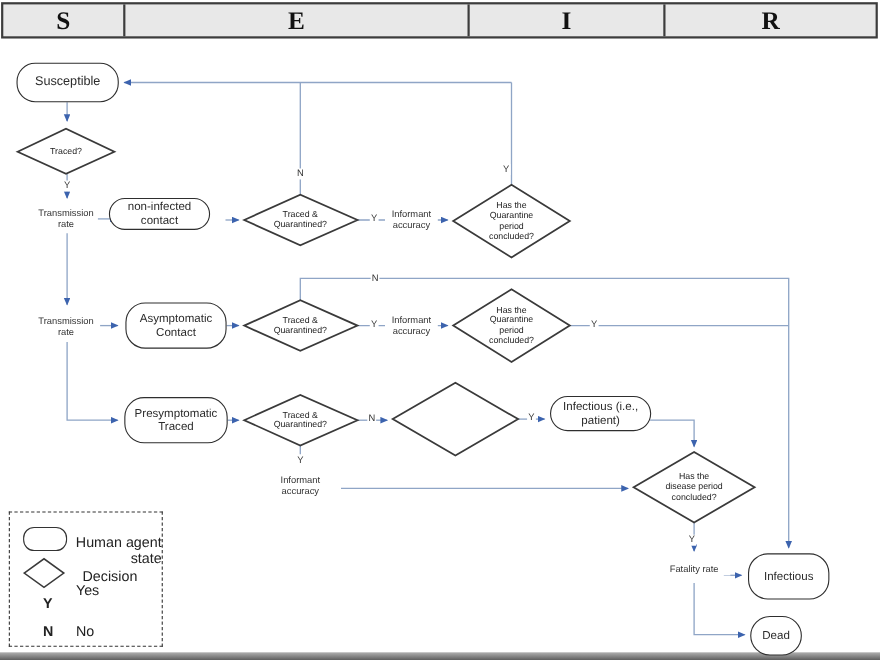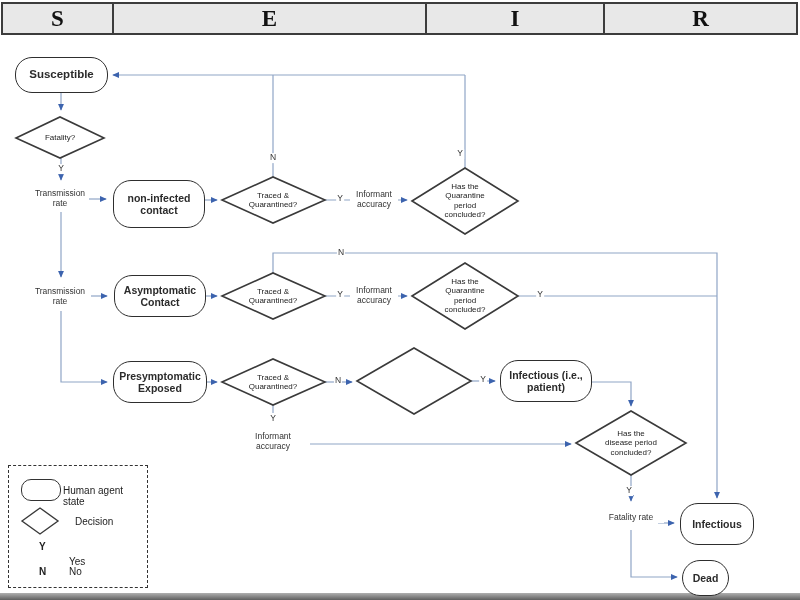--- a/index.html
+++ b/index.html
@@ -10,33 +10,33 @@
          border:2px solid #3c3c3c;box-sizing:border-box;background:#e8e8e8;}
   .lane{display:flex;align-items:center;justify-content:center;box-sizing:border-box;
         border-right:2px solid #3c3c3c;
         font-family:"Liberation Serif","DejaVu Serif",serif;font-weight:bold;font-size:23px;color:#111;}
   .lane:last-child{border-right:none;}
   
   #wires{position:absolute;left:0;top:0;z-index:1;}
   
   .node{position:absolute;z-index:2;background:#fff;border:1.7px solid #2e2e2e;border-radius:18px;
         display:flex;align-items:center;justify-content:center;text-align:center;
-        font-weight:bold;font-size:10.5px;line-height:1.18;box-sizing:border-box;padding:1px 3px;}
+        font-weight:normal;font-size:10.5px;line-height:1.18;box-sizing:border-box;padding:1px 3px;}
   
   .dtext{position:absolute;z-index:2;transform:translate(-50%,-50%);text-align:center;
          font-size:8px;line-height:1.18;color:#222;}
   
   .elabel{position:absolute;z-index:3;transform:translate(-50%,-50%);text-align:center;
           font-size:8.5px;line-height:1.15;color:#333;background:#fff;padding:0 1px;}
   
   #legend{position:absolute;left:8px;top:465px;width:140px;height:123px;z-index:2;
           border:1.5px dashed #333;box-sizing:border-box;}
   #legend .pill{position:absolute;left:12px;top:13px;width:38px;height:20px;
                 border:1.5px solid #333;border-radius:10px;background:#fff;}
-  .ltext{position:absolute;font-size:10px;color:#222;}
+  .ltext{position:absolute;font-size:13px;color:#222;text-align:right;}
   #bottombar{position:absolute;left:0;top:593px;width:800px;height:7px;z-index:0;
              background:linear-gradient(#b0b0b0,#5f5f5f);}
 </style>
 </head>
 <body>
 
 <div id="stage">
 
   <div id="lanes">
     <div class="lane" style="width:111px">
@@ -94,40 +94,40 @@
       <polygon points="412,296 465,263 518,296 465,329"></polygon>
       <polygon points="357,381 414,348 471,381 414,414"></polygon>
       <polygon points="576,443 631,411 686,443 631,475"></polygon>
       <polygon points="22,521 40,508 58,521 40,534" stroke-width="1.4"></polygon>
     </g>
   </svg>
 
   <div class="node" style="left:15px;top:57px;width:93px;height:36px;border-radius:17px;font-size:11.5px">
     <span>Susceptible</span>
   </div>
-  <div class="node" style="left:113px;top:180px;width:92px;height:48px">
+  <div class="node" style="left:99px;top:180px;width:92px;height:29px">
     <span>non-infected contact</span>
   </div>
   <div class="node" style="left:114px;top:275px;width:92px;height:42px">
     <span>Asymptomatic Contact</span>
   </div>
   <div class="node" style="left:113px;top:361px;width:94px;height:42px">
-    <span>Presymptomatic Exposed</span>
+    <span>Presymptomatic Traced</span>
   </div>
-  <div class="node" style="left:500px;top:360px;width:92px;height:42px">
+  <div class="node" style="left:500px;top:360px;width:92px;height:32px">
     <span>Infectious (i.e., patient)</span>
   </div>
   <div class="node" style="left:680px;top:503px;width:74px;height:42px">
     <span>Infectious</span>
   </div>
   <div class="node" style="left:682px;top:560px;width:47px;height:36px">
     <span>Dead</span>
   </div>
 
-  <div class="dtext" style="left:60px;top:138px;width:60px">Fatality?</div>
+  <div class="dtext" style="left:60px;top:138px;width:60px">Traced?</div>
   <div class="dtext" style="left:273px;top:200px;width:62px">Traced &amp; Quarantined?</div>
   <div class="dtext" style="left:273px;top:296px;width:62px">Traced &amp; Quarantined?</div>
   <div class="dtext" style="left:273px;top:382px;width:62px">Traced &amp; Quarantined?</div>
   <div class="dtext" style="left:465px;top:201px;width:56px">Has the Quarantine period concluded?</div>
   <div class="dtext" style="left:465px;top:296px;width:56px">Has the Quarantine period concluded?</div>
   <div class="dtext" style="left:631px;top:443px;width:56px">Has the disease period concluded?</div>
 
   <div class="elabel" style="left:61px;top:169px">Y</div>
   <div class="elabel" style="left:60px;top:199px;width:56px">Transmission rate</div>
   <div class="elabel" style="left:60px;top:297px;width:60px">Transmission rate</div>
@@ -144,19 +144,19 @@
   <div class="elabel" style="left:273px;top:442px;width:50px">Informant accuracy</div>
   <div class="elabel" style="left:483px;top:380px">Y</div>
   <div class="elabel" style="left:629px;top:491px">Y</div>
   <div class="elabel" style="left:631px;top:518px;width:64px">Fatality rate</div>
 
   <div id="legend">
     <div class="pill"></div>
     <div class="ltext" style="left:54px;top:19px">Human agent state</div>
     <div class="ltext" style="left:66px;top:50px">Decision</div>
     <div class="ltext" style="left:30px;top:75px;font-weight:bold">Y</div>
-    <div class="ltext" style="left:60px;top:90px">Yes</div>
+    <div class="ltext" style="left:60px;top:63px">Yes</div>
     <div class="ltext" style="left:30px;top:100px;font-weight:bold">N</div>
     <div class="ltext" style="left:60px;top:100px">No</div>
   </div>
 
   <div id="bottombar"></div>
 </div>
 
 </body></html>

